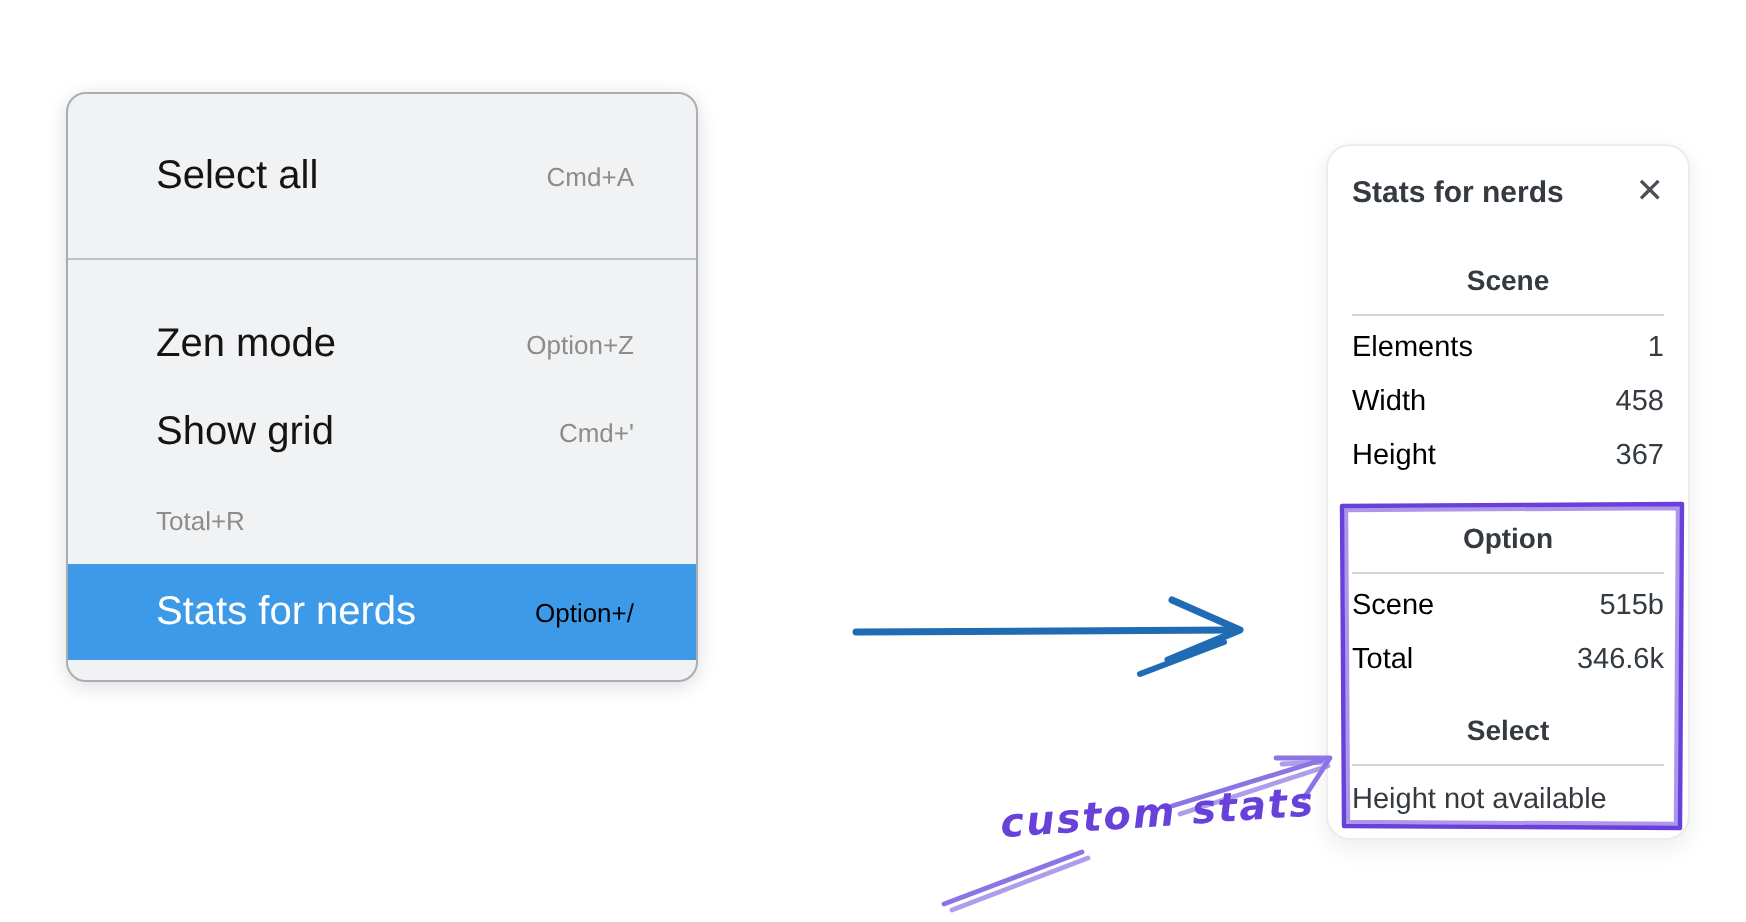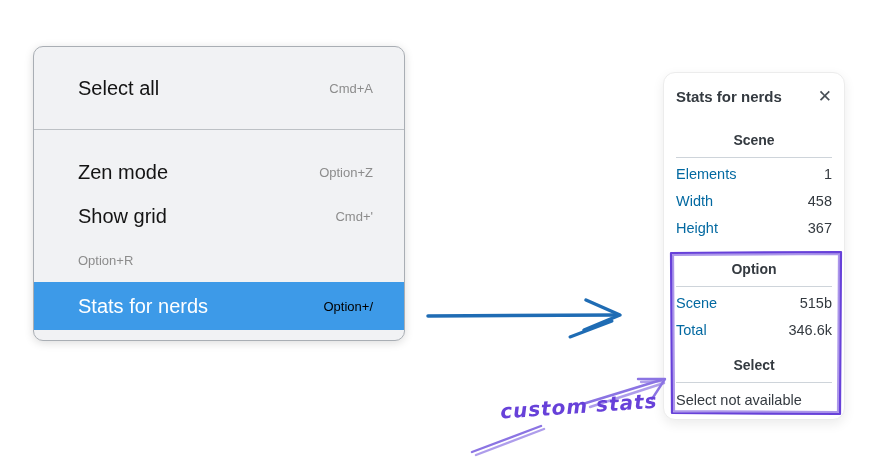--- a/index.html
+++ b/index.html
@@ -3,21 +3,21 @@
 <meta charset="utf-8">
 <style>
   html,body{margin:0;padding:0;}
   body{
     width:873px;height:461px;position:relative;overflow:hidden;
     background:#ffffff;font-family:"Liberation Sans",sans-serif;
   }
 
   
   .context-menu{
-    position:absolute;left:33px;top:46px;width:372px;box-sizing:border-box;
+    position:absolute;left:33px;top:46px;width:316px;box-sizing:border-box;
     background:var(--c-menu_bg,#f1f2f4);
     border:1.5px solid #a9aeb4;border-radius:10px;
     box-shadow:0 2px 10px rgba(0,0,0,.14);
   }
   .menu-group-top{padding:16px 0;}
   .menu-sep{border-top:1.5px solid #bdc1c5;}
   .menu-group-bottom{padding:20px 0 10px;}
   .menu-item{
     height:44px;display:flex;align-items:center;justify-content:space-between;
     padding:0 31px 0 44px;font-size:20px;color:#141414;cursor:default;
@@ -41,21 +41,21 @@
   .panel-close{
     background:none;border:none;padding:0;margin:0;line-height:1;
     font-size:17px;color:#495057;cursor:pointer;font-family:"DejaVu Sans",sans-serif;
   }
   .section-heading{text-align:center;font-weight:bold;font-size:14px;margin-top:24px;height:18px;line-height:18px;}
   .section-heading.storage{margin-top:18px;}
   .section-heading.version{margin-top:12px;}
   .panel-hr{border:none;border-top:1px solid #ced4da;margin:8px 0 0;}
   .stat-rows{margin-top:3px;}
   .stat-row{display:flex;justify-content:space-between;padding:4px 0;font-size:14.5px;line-height:19px;}
-  .stat-label{color:#0369a1;}
+  .stat-label{color:#000000;}
   .stat-value{color:#343a40;}
   .version-note{margin-top:8px;font-size:14.5px;line-height:19px;}
 
   
   .overlay-svg{position:absolute;left:0;top:0;pointer-events:none;}
   .annotation-text{
     position:absolute;left:500px;top:394px;width:160px;
     font-family:"DejaVu Sans",sans-serif;font-style:italic;font-weight:bold;
     font-size:20px;letter-spacing:1px;color:var(--c-annotation_purple,#6741d9);
     transform:rotate(-4deg);white-space:nowrap;
@@ -75,21 +75,21 @@
   <div class="menu-group-bottom">
     <div class="menu-item">
       <span>Zen mode</span>
       <span class="shortcut">Option+Z</span>
     </div>
     <div class="menu-item">
       <span>Show grid</span>
       <span class="shortcut">Cmd+'</span>
     </div>
     <div class="menu-item">
-      <span class="shortcut">Option+R</span>
+      <span class="shortcut">Total+R</span>
     </div>
     <div class="menu-item highlighted">
       <span>Stats for nerds</span>
       <span class="shortcut">Option+/</span>
     </div>
   </div>
 </div>
 
 <div class="stats-panel">
   <div class="panel-header">
@@ -122,21 +122,21 @@
       <span class="stat-value">515b</span>
     </div>
     <div class="stat-row">
       <span class="stat-label">Total</span>
       <span class="stat-value">346.6k</span>
     </div>
   </div>
 
   <div class="section-heading version">Select</div>
   <hr class="panel-hr">
-  <div class="version-note">Select not available</div>
+  <div class="version-note">Height not available</div>
 </div>
 
 <svg class="overlay-svg" width="873" height="461" viewBox="0 0 873 461">
 
   <g style="stroke:var(--c-arrow_blue,#1f6cb4);stroke-width:3.5;fill:none;stroke-linecap:round;stroke-linejoin:round;">
     <path d="M428,316 L616,315"></path>
     <path d="M586,300 L620,315 L584,330"></path>
     <path d="M570,337 L612,321" style="stroke-width:3;"></path>
   </g>
 

